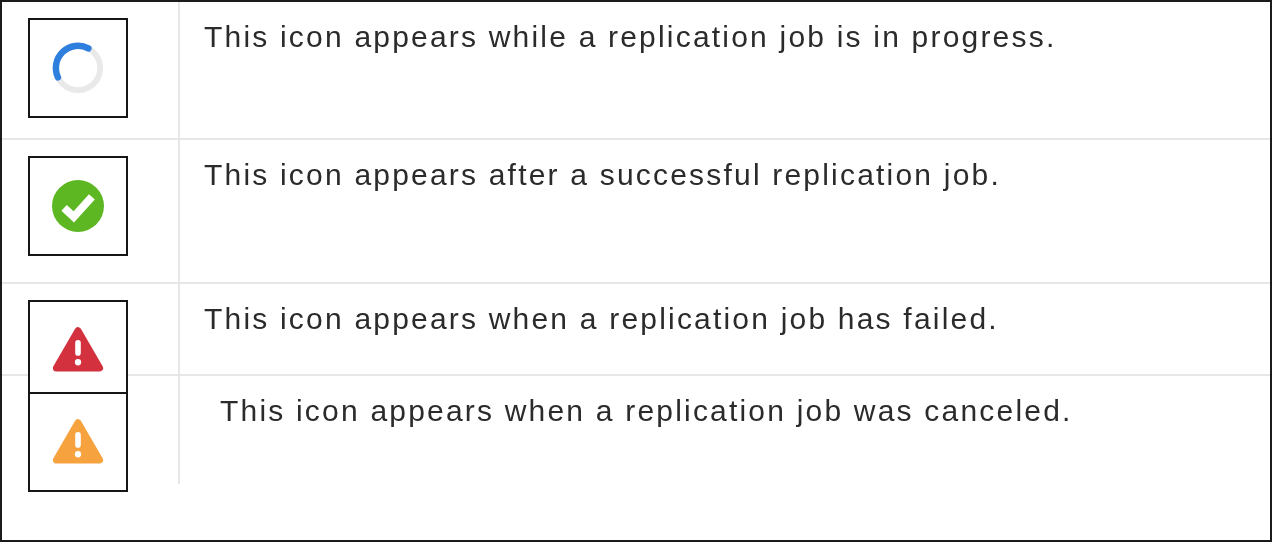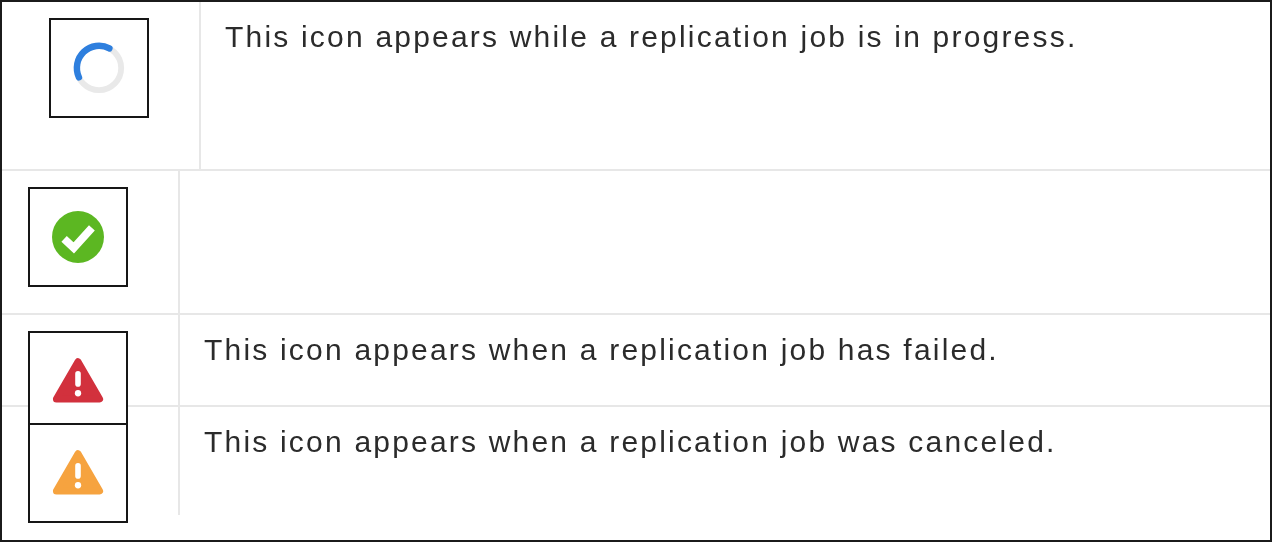--- a/index.html
+++ b/index.html
@@ -9,24 +9,24 @@
     border: 2px solid #1b1b1b;
     background: #ffffff;
     font-family: "Liberation Sans", sans-serif;
     overflow: hidden;
   }
   .row {
     display: flex;
     box-sizing: border-box;
     border-bottom: 2px solid #e7e7e7;
   }
-  .row:nth-child(1) { height: 169px; padding-left: 21px; }
+  .row:nth-child(1) { height: 138px; }
   .row:nth-child(2) { height: 144px; }
   .row:nth-child(3) { height: 92px; }
-  .row:nth-child(4) { height: 108px; border-bottom: none; }
+  .row:nth-child(4) { height: 108px; border-bottom: none; gap: 16px; }
   .icon-cell {
     width: 178px;
     box-sizing: border-box;
     border-right: 2px solid #e7e7e7;
     flex: none;
   }
   .icon-box {
     width: 100px; height: 100px;
     box-sizing: border-box;
     border: 2px solid #161616;
@@ -69,20 +69,23 @@
 
   <div class="row">
     <div class="icon-cell">
       <div class="icon-box">
         <svg viewBox="0 0 48 48" width="58" height="58" aria-hidden="true">
           <circle cx="24" cy="24" r="21.5" fill="#5CB722"></circle>
           <path d="M12.5 25.5 L20.5 33 L35.5 16.5" fill="none" stroke="#ffffff" stroke-width="6.5" stroke-linecap="butt" stroke-linejoin="miter"></path>
         </svg>
       </div>
     </div>
+    <div class="desc-cell">
+      <span class="desc">This icon appears after a successful replication job.</span>
+    </div>
   </div>
 
   <div class="row">
     <div class="icon-cell">
       <div class="icon-box">
         <svg viewBox="0 0 48 48" width="56" height="56" aria-hidden="true">
           <path d="M24 7.5 L42.5 39.5 L5.5 39.5 Z" stroke-width="6" stroke-linejoin="round" fill="#D2313D" stroke="#D2313D"></path>
           <rect x="21.6" y="15.5" width="4.8" height="13.5" rx="2.4" fill="#ffffff"></rect>
           <circle cx="24" cy="34.5" r="2.7" fill="#ffffff"></circle>
         </svg>

